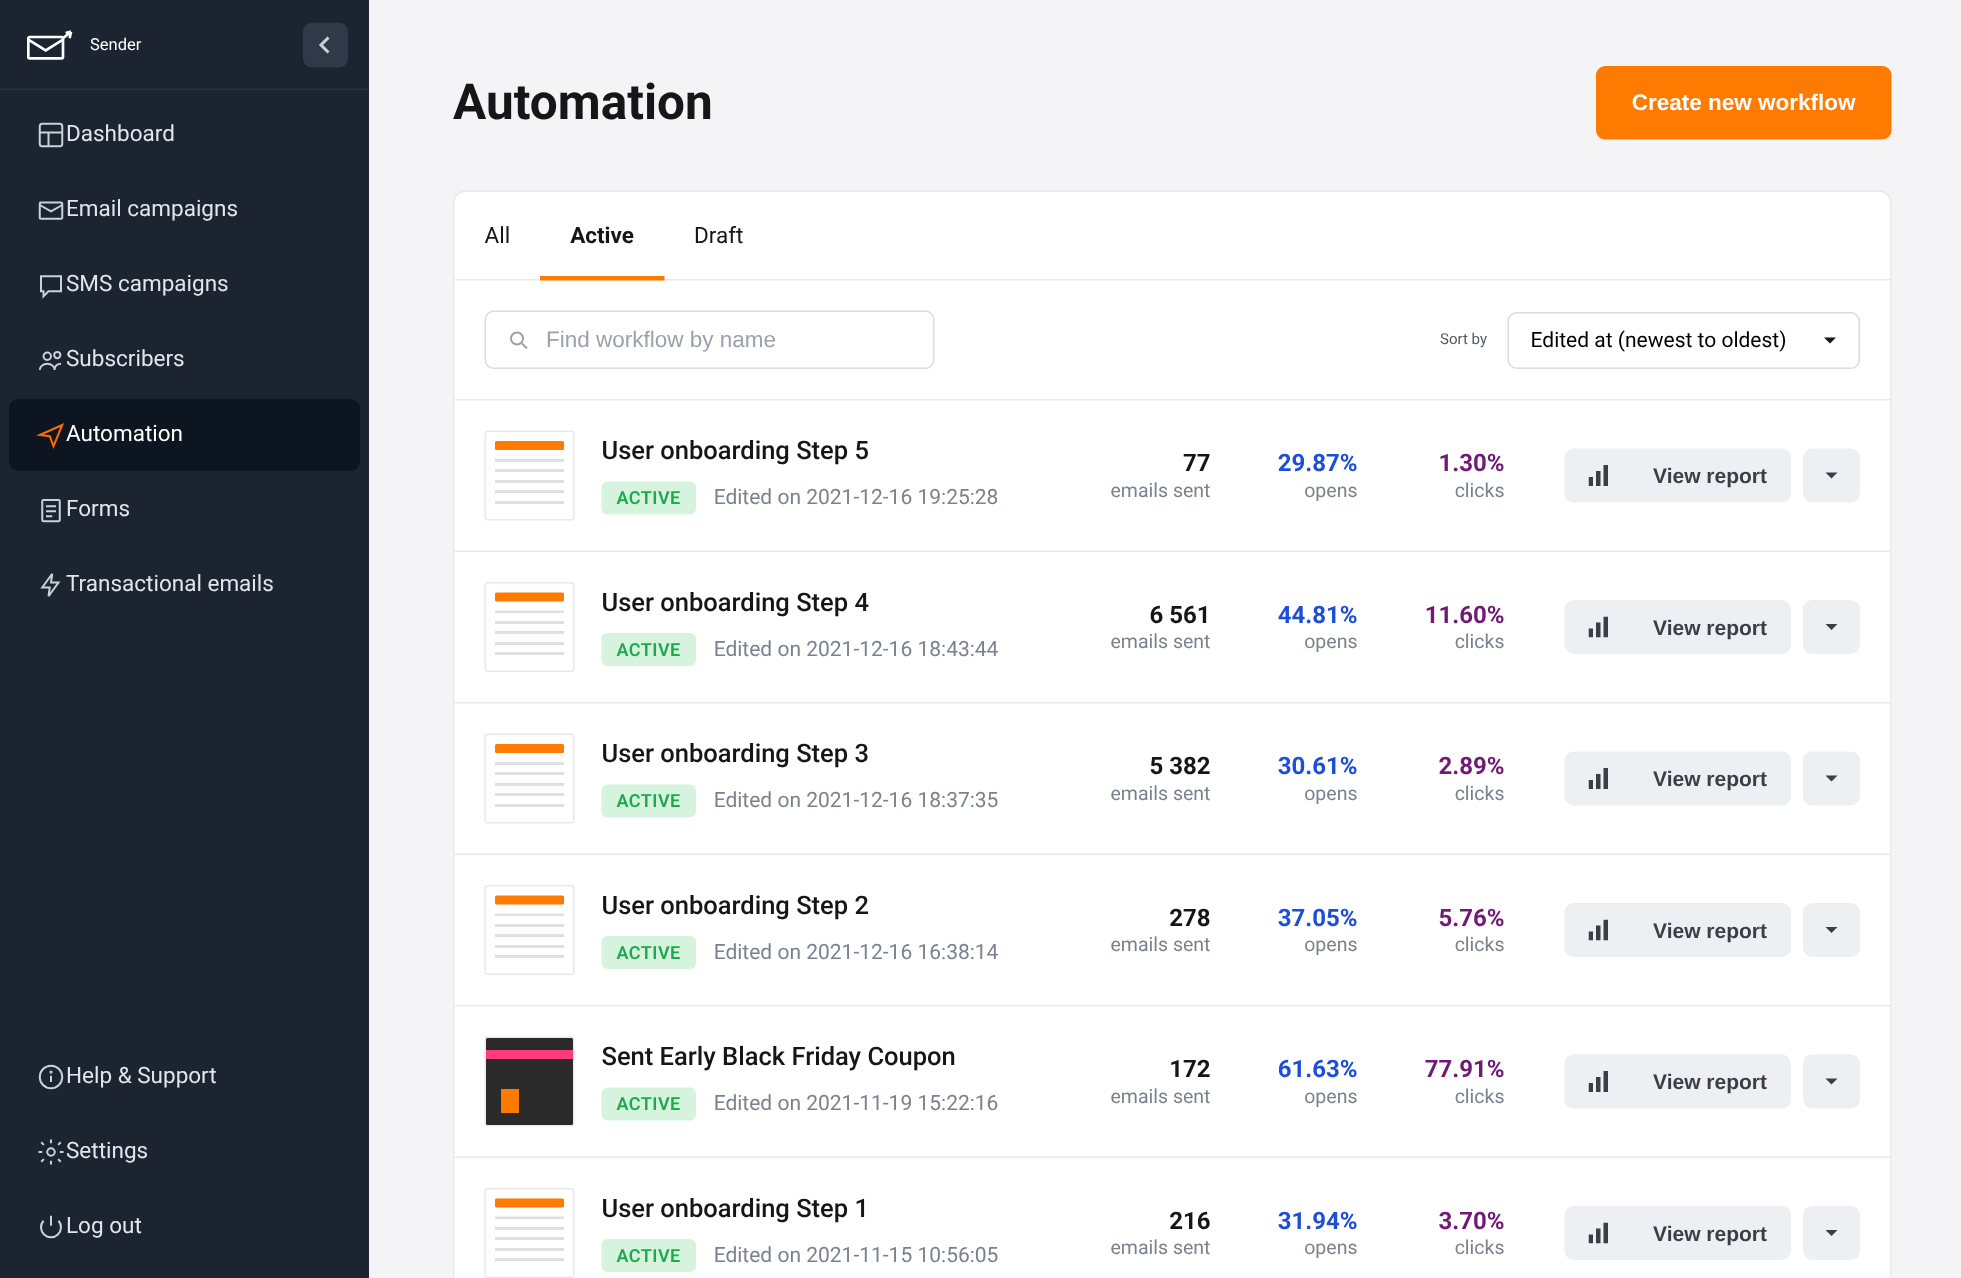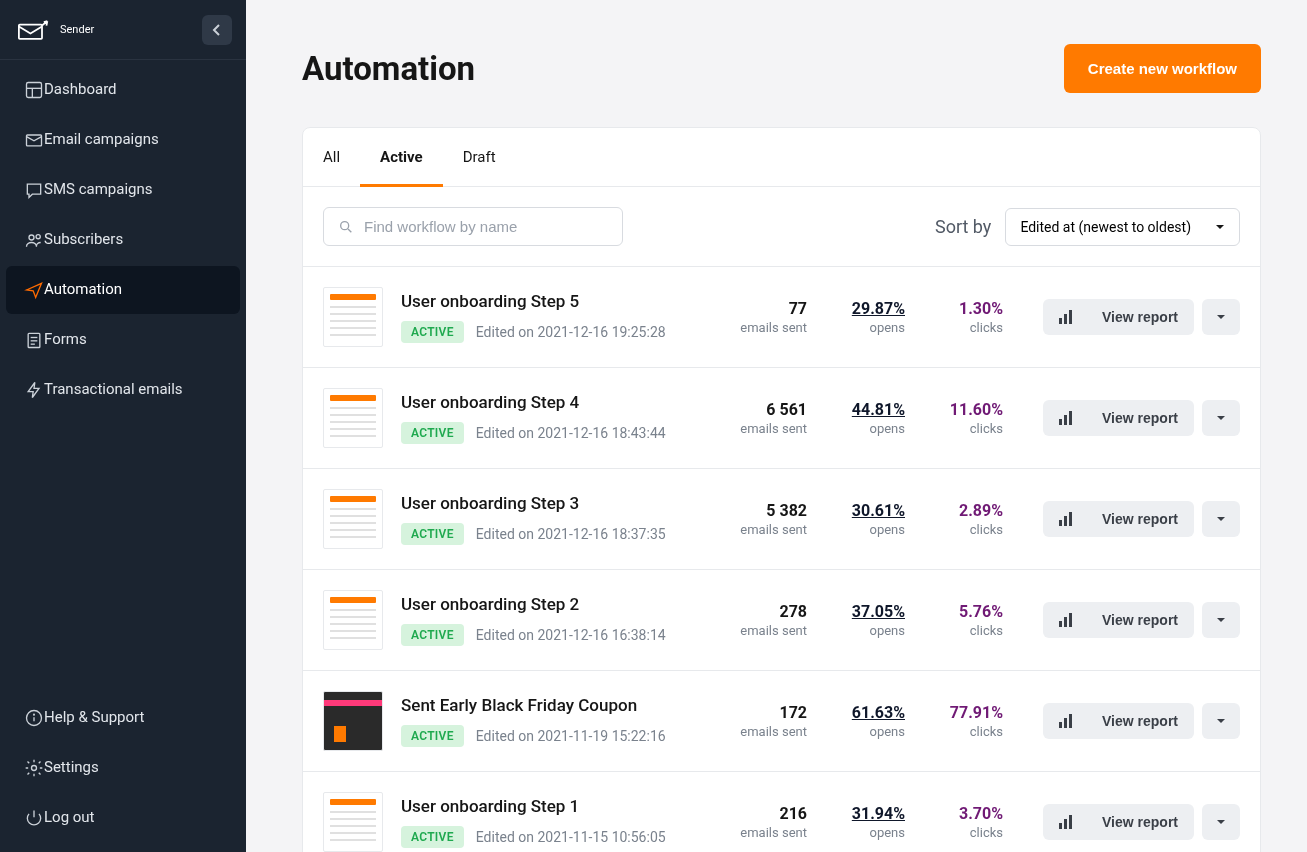--- a/index.html
+++ b/index.html
@@ -182,21 +182,21 @@
     }
     .search-input::placeholder {
       color: #9aa1ab;
     }
     .sort-wrap {
       display: flex;
       align-items: center;
       gap: 14px;
     }
     .sort-label {
-      font-size: 18px;
+      font-size: 10px;
       color: #525a66;
     }
     .select {
       border: 1px solid #d8dbe0;
       border-radius: 6px;
       padding: 10px 14px;
       font-size: 14px;
       display: flex;
       align-items: center;
       gap: 24px;
@@ -303,22 +303,21 @@
       text-align: right;
       padding: 0 8px;
       min-width: 80px;
     }
     .stat-value {
       font-size: 16px;
       font-weight: 700;
       color: #161616;
     }
     .stat-value.green {
-      color: #0f172a;
-      text-decoration: underline;
+      color: #1d4ed8;
     }
     .stat-value.blue {
       color: #701a75;
     }
     .stat-label {
       font-size: 13px;
       color: #7a828d;
       margin-top: 2px;
     }
     .row-actions {

